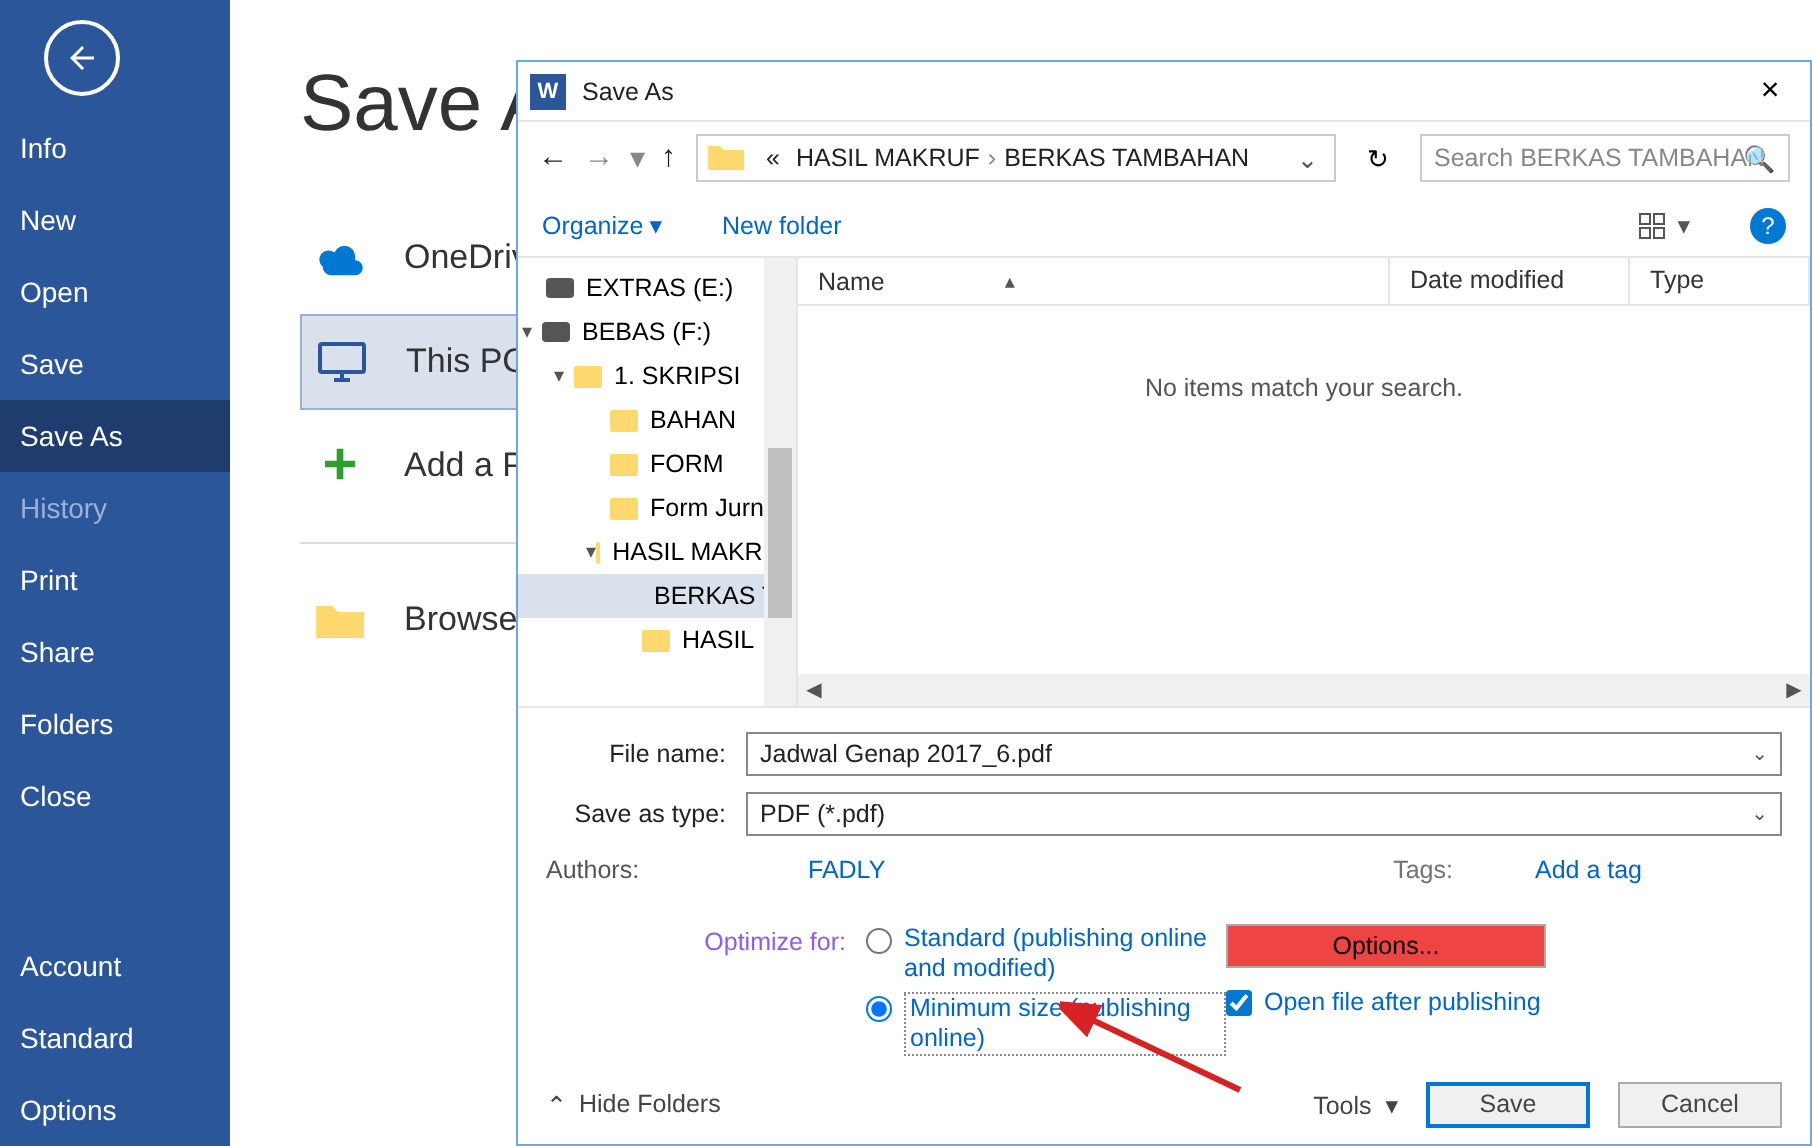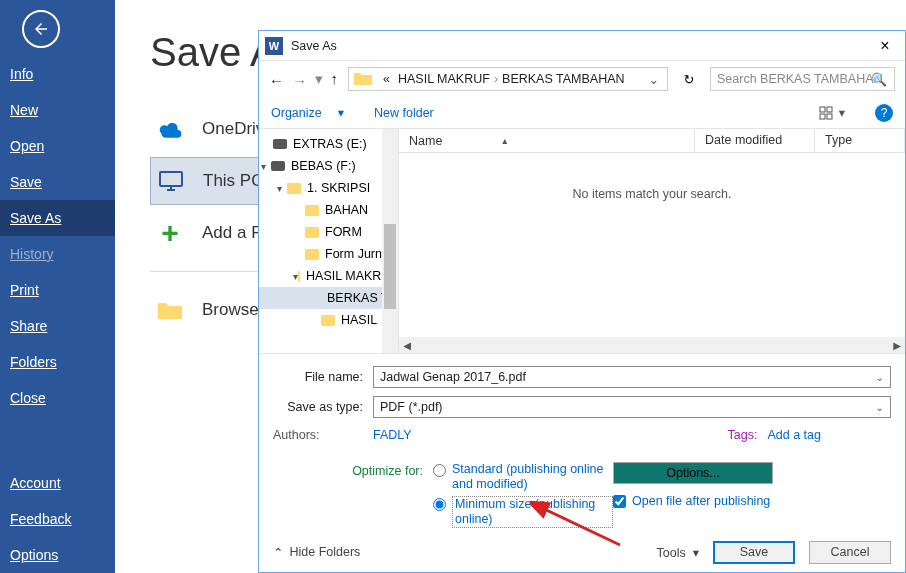--- a/index.html
+++ b/index.html
@@ -2,21 +2,21 @@
 <html><head>
 <meta charset="utf-8">
 <style>
 * { box-sizing: border-box; margin: 0; padding: 0; font-family: "Segoe UI", Tahoma, sans-serif; }
 body { width: 906px; height: 573px; overflow: hidden; background: #fff; position: relative; }
 
 .word-bg { display: flex; height: 100%; }
 .word-sidebar { width: 115px; background: #2b579a; color: #fff; display: flex; flex-direction: column; }
 .back-circle { width: 38px; height: 38px; border: 2px solid #fff; border-radius: 50%; margin: 10px 0 8px 22px; display: flex; align-items: center; justify-content: center; cursor: pointer; }
 .back-circle svg { width: 18px; height: 18px; fill: #fff; }
-.ws-item { padding: 10px 0 10px 10px; font-size: 14px; cursor: pointer; text-decoration: underline; }
+.ws-item { padding: 10px 0 10px 10px; font-size: 14px; cursor: pointer; }
 .ws-item.selected { background: #1e3c6e; }
 .ws-item.dim { color: #9ab0d4; }
 
 .word-main { flex: 1; padding: 30px 0 0 35px; color: #333; }
 .word-title { font-size: 40px; font-weight: 300; color: #333; margin-bottom: 30px; }
 .loc-row { display: flex; align-items: center; height: 48px; gap: 18px; font-size: 17px; color: #333; margin-bottom: 4px; cursor: pointer; padding-left: 6px; }
 .loc-row.selected { background: #d9e2ec; border: 1px solid #9ab0d4; }
 .loc-row .icon { width: 28px; height: 24px; display: flex; align-items: center; justify-content: center; }
 .cloud-icon svg { width: 26px; height: 18px; fill: #0078d4; }
 .pc-icon svg { width: 26px; height: 22px; fill: none; stroke: #2b579a; stroke-width: 2; }
@@ -38,21 +38,21 @@
 .addr-bar { flex: 1; display: flex; align-items: center; border: 1px solid #ccc; height: 24px; padding: 0 4px; font-size: 12.5px; color: #222; }
 .addr-bar .fldr { width: 20px; height: 16px; margin-right: 6px; }
 .addr-bar .crumb { padding: 0 4px; cursor: pointer; }
 .addr-bar .sep-c { color: #888; }
 .addr-bar .drop { margin-left: auto; color: #555; padding: 0 4px; }
 .refresh { width: 22px; height: 22px; display: flex; align-items: center; justify-content: center; border: 1px solid transparent; cursor: pointer; font-size: 13px; }
 .search-box { width: 185px; height: 24px; border: 1px solid #ccc; display: flex; align-items: center; padding: 0 6px; font-size: 12.5px; color: #888; position: relative; }
 .search-box .sicon { position: absolute; right: 6px; color: #555; font-size: 13px; }
 
 .sa-toolrow { display: flex; align-items: center; height: 32px; padding: 0 12px; font-size: 12.5px; gap: 30px; border-bottom: 1px solid #e5e5e5; }
-.org-btn { color: #0066cc; cursor: pointer; display: flex; align-items: center; gap: 16px; }
+.org-btn { color: #0066cc; cursor: pointer; display: flex; align-items: center; gap: 3px; }
 .tool-spacer { flex: 1; }
 .view-btn { display: flex; align-items: center; gap: 4px; color: #555; cursor: pointer; }
 .help-circle { width: 18px; height: 18px; border-radius: 50%; background: #0078d4; color: #fff; font-size: 12px; display: flex; align-items: center; justify-content: center; cursor: pointer; }
 
 .sa-body { flex: 1; display: flex; border-bottom: 1px solid #e5e5e5; overflow: hidden; }
 .tree-pane { width: 140px; border-right: 1px solid #e5e5e5; font-size: 12.5px; padding: 4px 0; overflow: hidden; position: relative; }
 .tree-pane .scrollbar { position: absolute; right: 0; top: 0; bottom: 0; width: 16px; background: #f0f0f0; }
 .tree-pane .scrollbar .thumb { position: absolute; left: 2px; right: 2px; top: 95px; height: 85px; background: #c0c0c0; }
 .tree-item { display: flex; align-items: center; height: 22px; padding-left: 14px; white-space: nowrap; overflow: hidden; cursor: pointer; }
 .tree-item.l1 { padding-left: 30px; }
@@ -73,33 +73,33 @@
 .file-pane .hscroll .lbtn, .file-pane .hscroll .rbtn { width: 16px; text-align: center; font-size: 10px; color: #555; }
 
 .sa-fields { padding: 10px 14px 8px 14px; font-size: 12.5px; }
 .field-row { display: flex; align-items: center; height: 26px; margin-bottom: 4px; }
 .field-row .lbl { width: 100px; text-align: right; padding-right: 10px; color: #222; }
 .field-row .input { flex: 1; height: 22px; border: 1px solid #888; padding: 0 6px; display: flex; align-items: center; background: #fff; position: relative; color: #222; }
 .field-row .input .dd { position: absolute; right: 6px; color: #555; font-size: 10px; }
 
 .meta-row { display: flex; align-items: center; font-size: 12.5px; padding: 4px 0 8px 0; }
 .meta-row .ml { width: 100px; padding-right: 10px; color: #555; }
-.meta-row .mv { color: #0066cc; cursor: pointer; }
+.meta-row .mv { color: #0066cc; cursor: pointer; margin-left: 31px; }
 .meta-row .spacer { flex: 1; }
-.meta-row .tl { color: #a21caf; padding-right: 10px; }
+.meta-row .tl { color: #737373; padding-right: 10px; }
 
 .opt-block { display: flex; align-items: flex-start; padding: 4px 14px 0 14px; font-size: 12.5px; }
-.opt-block .ol { width: 160px; text-align: right; padding-right: 10px; color: #15803d; padding-top: 2px; }
+.opt-block .ol { width: 160px; text-align: right; padding-right: 10px; color: #8b5cf6; padding-top: 2px; }
 .radio-group { width: 180px; }
 .radio-row { display: flex; align-items: flex-start; gap: 6px; margin-bottom: 4px; cursor: pointer; }
 .radio-row input[type=radio] { margin-top: 2px; }
 .radio-row .rt { color: #0066cc; line-height: 15px; }
 .radio-row.sel .rt { border: 1px dotted #888; padding: 0 2px; }
 .right-col { flex: 1; display: flex; flex-direction: column; align-items: flex-start; gap: 10px; }
-.opt-btn { width: 160px; height: 22px; border: 1px solid #aaa; background: #0f766e; display: flex; align-items: center; justify-content: center; cursor: pointer; font-size: 12.5px; }
+.opt-btn { width: 160px; height: 22px; border: 1px solid #aaa; background: #ef4444; display: flex; align-items: center; justify-content: center; cursor: pointer; font-size: 12.5px; }
 .chk-row { display: flex; align-items: center; gap: 6px; color: #0066cc; cursor: pointer; }
 .chk-row input { accent-color: #0078d4; }
 
 .sa-footer { display: flex; align-items: center; height: 40px; padding: 0 14px; gap: 14px; font-size: 12.5px; color: #444; }
 .hide-folders { display: flex; align-items: center; gap: 6px; cursor: pointer; }
 .footer-spacer { flex: 1; }
 .tools-dd { cursor: pointer; }
 .btn { width: 82px; height: 23px; border: 1px solid #aaa; background: #f0f0f0; display: flex; align-items: center; justify-content: center; cursor: pointer; }
 .btn.primary { border: 2px solid #0078d4; }
 
@@ -121,21 +121,21 @@
     <div class="ws-item">Open</div>
     <div class="ws-item">Save</div>
     <div class="ws-item selected">Save As</div>
     <div class="ws-item dim">History</div>
     <div class="ws-item">Print</div>
     <div class="ws-item">Share</div>
     <div class="ws-item">Folders</div>
     <div class="ws-item">Close</div>
     <div style="flex:1"></div>
     <div class="ws-item">Account</div>
-    <div class="ws-item">Feedback</div>
+    <div class="ws-item">Standard</div>
     <div class="ws-item">Options</div>
   </div>
 
   <div class="word-main">
     <div class="word-title">Save As</div>
     <div class="loc-row">
       <span class="icon cloud-icon">
           <svg viewBox="0 0 24 16">
             <path d="M19 7a5 5 0 0 0-9.6-1.5A4 4 0 0 0 4 12a4 4 0 0 0 4 4h11a3.5 3.5 0 0 0 0-7z"></path>
           </svg>

